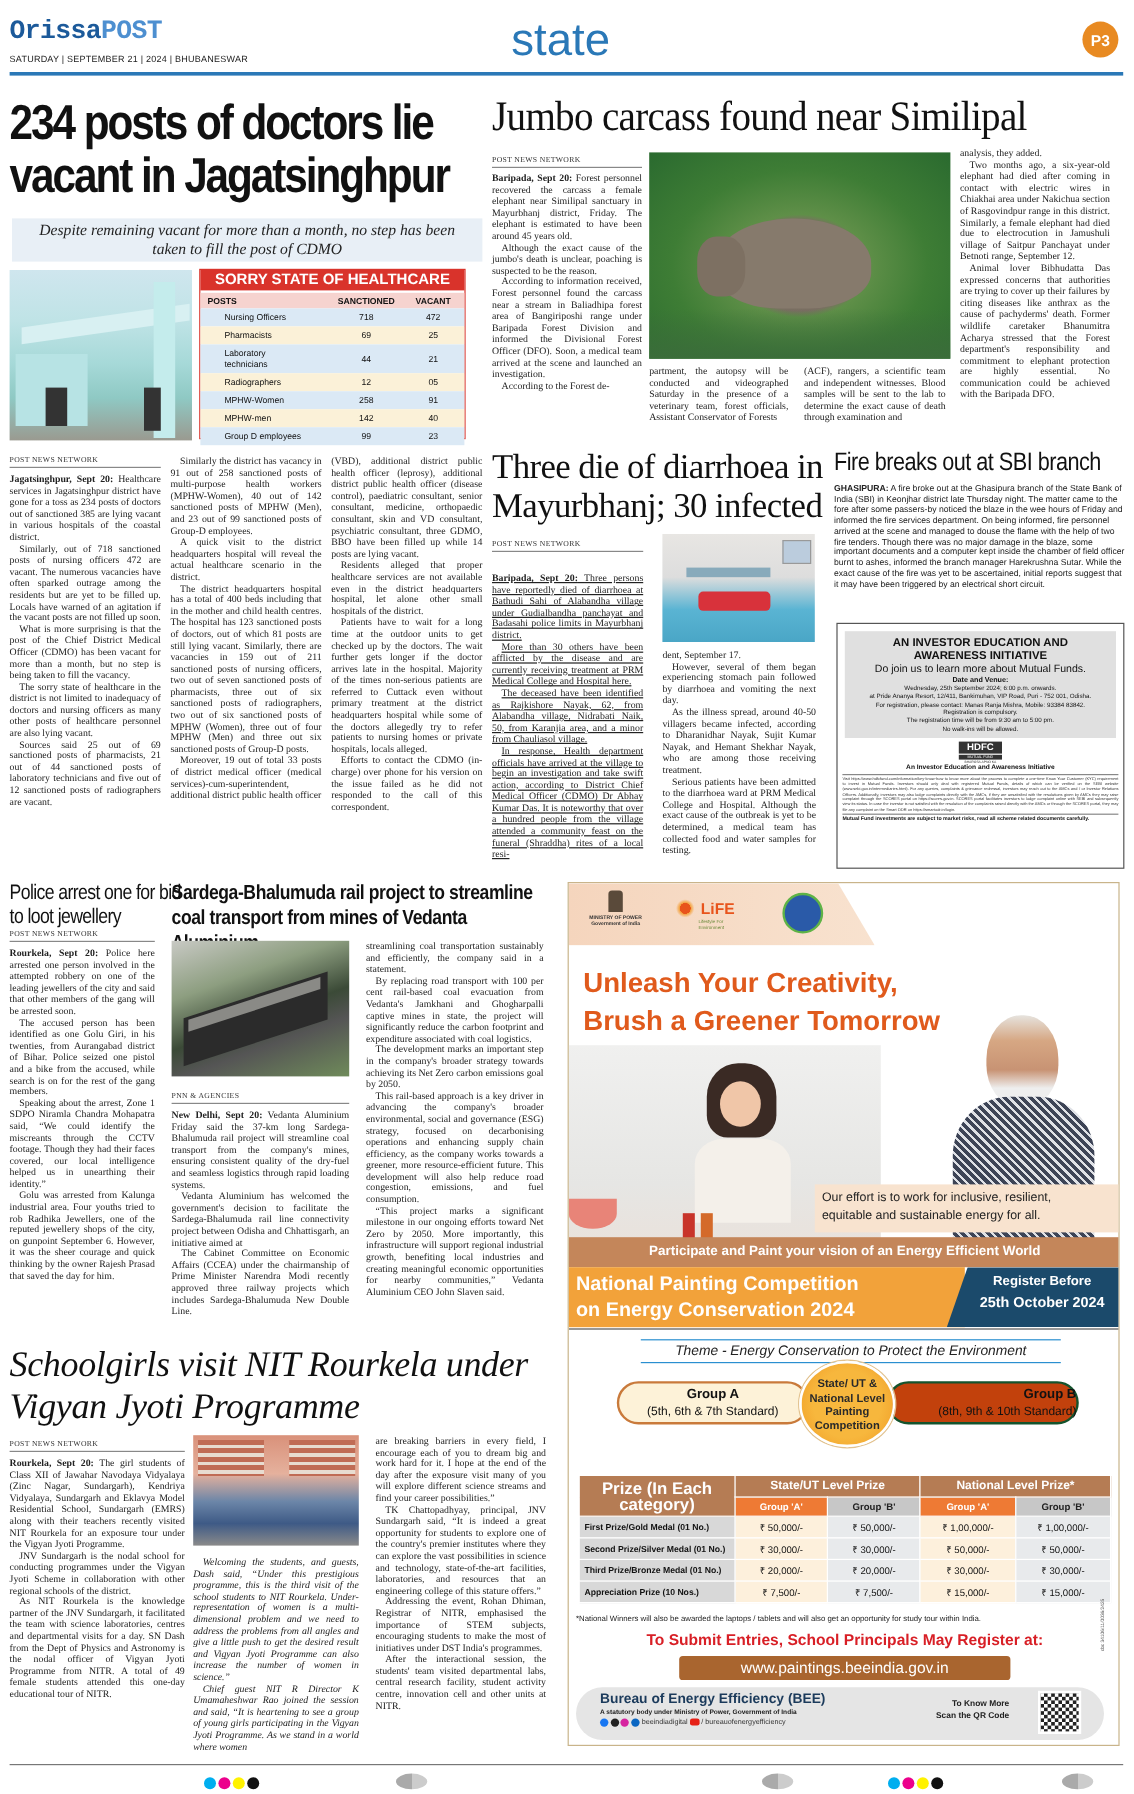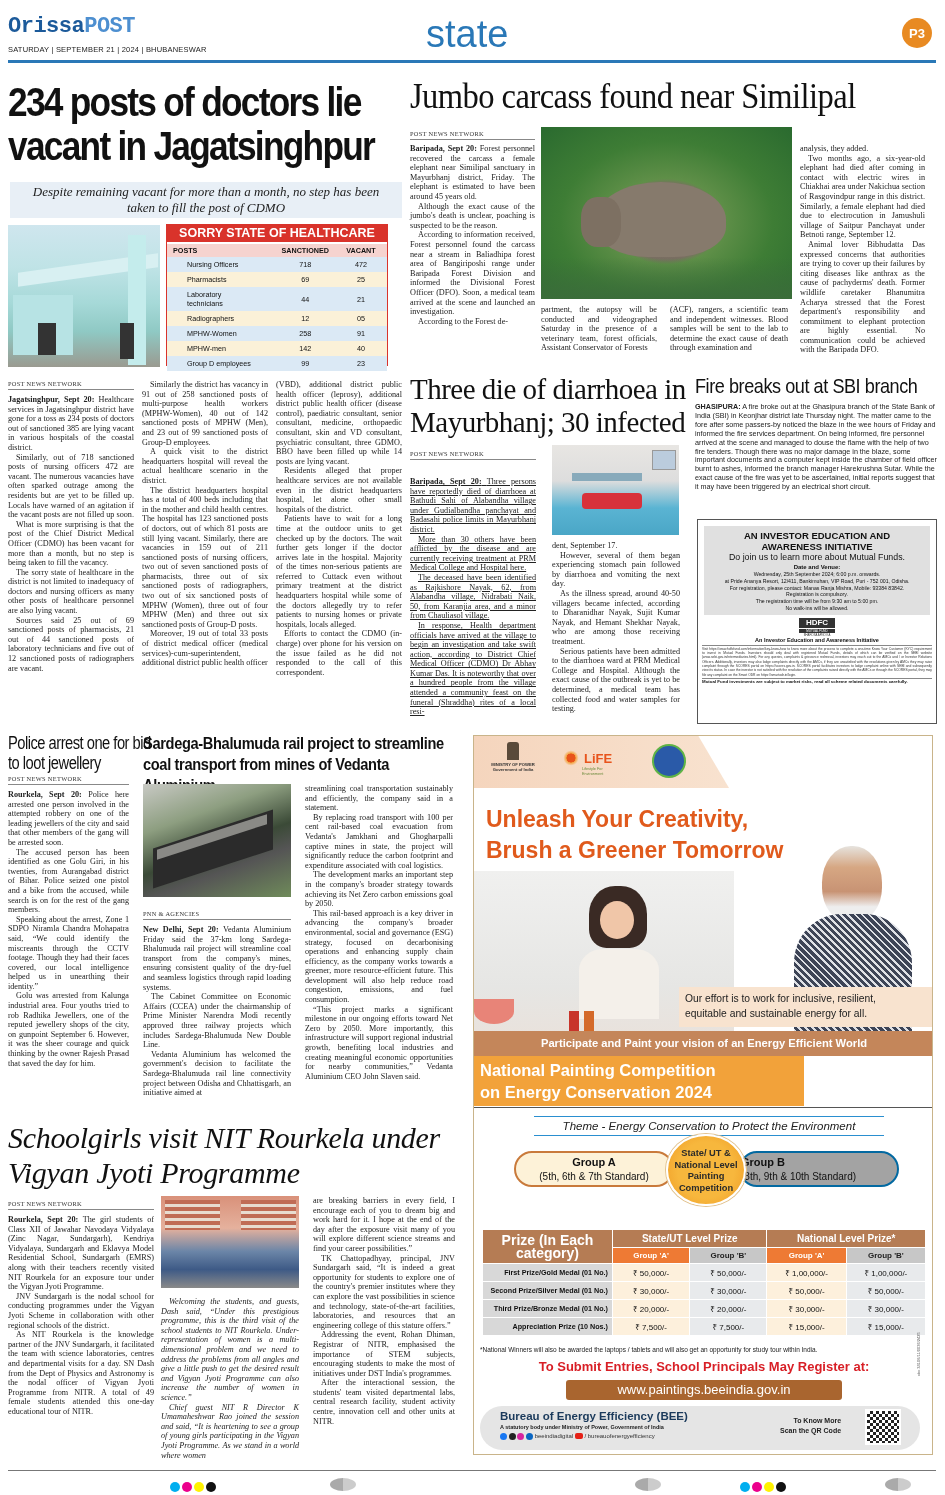--- a/index.html
+++ b/index.html
@@ -21,21 +21,21 @@
 
 .hc-table{border-collapse:collapse;width:100%;font-family:"Liberation Sans",sans-serif;font-size:7.2px}
 .hc-table th{font-weight:bold;text-align:left;padding:2px 6px;background:#f6d3cf}
 .hc-table td{padding:3px 20px}
 .hc-table tr:nth-child(odd) td{background:#dbe9f5}
 .hc-table tr:nth-child(even) td{background:#fbf1d8}
 .hc-table td.n, .hc-table th.n{text-align:center}
 
 .pz{border-collapse:collapse;width:100%;font-family:"Liberation Sans",sans-serif;font-size:8px}
 .pz td,.pz th{padding:3px 4px;text-align:center;border:1px solid #fff}
-.pz td.lbl{text-align:right;font-weight:bold;font-size:7.2px;background:#d8d8d8}
+.pz td.lbl{text-align:left;font-weight:bold;font-size:7.2px;background:#d8d8d8}
 .pz td.a{background:#fdf0dc}
 .pz td.b{background:#e8eaec}
 .reg-dots span{display:inline-block;width:10px;height:10px;border-radius:50%;margin-right:2px}
 .oval{display:inline-block;width:26px;height:13px;border-radius:50%;background:linear-gradient(90deg,#aaa 50%,#ccc 50%)}
 </style>
 </head>
 <body>
 
 <div class="abs" style="left:8px;top:12px;width:930px;height:52px;">
   <div class="abs logo-o" style="left:0;top:2px;">
@@ -145,21 +145,21 @@
   <div class="abs" style="left:55px;top:55px;width:130px;height:75px;border-radius:50% 50% 40% 40%;background:#867a6c;"></div>
   <div class="abs" style="left:40px;top:70px;width:40px;height:50px;border-radius:40%;background:#7d7062;"></div>
   <div class="abs" style="left:0;top:130px;width:251px;height:42px;background:linear-gradient(180deg,rgba(60,110,50,.0),#3b6d3a);"></div>
 </div>
 <div class="abs body-text" style="left:541px;top:305px;width:116px;">
   <p class="first">partment, the autopsy will be conducted and videographed Saturday in the presence of a veterinary team, forest officials, Assistant Conservator of Forests</p>
 </div>
 <div class="abs body-text" style="left:670px;top:305px;width:118px;">
   <p class="first">(ACF), rangers, a scientific team and independent witnesses. Blood samples will be sent to the lab to determine the exact cause of death through examination and</p>
 </div>
-<div class="abs body-text" style="left:800px;top:144px;width:125px;">
+<div class="abs body-text" style="left:800px;top:123px;width:125px;">
   <p class="first">analysis, they added.</p>
   <p>Two months ago, a six-year-old elephant had died after coming in contact with electric wires in Chiakhai area under Nakichua section of Rasgovindpur range in this district. Similarly, a female elephant had died due to electrocution in Jamushuli village of Saitpur Panchayat under Betnoti range, September 12.</p>
   <p>Animal lover Bibhudatta Das expressed concerns that authorities are trying to cover up their failures by citing diseases like anthrax as the cause of pachyderms' death. Former wildlife caretaker Bhanumitra Acharya stressed that the Forest department's responsibility and commitment to elephant protection are highly essential. No communication could be achieved with the Baripada DFO.</p>
 </div>
 
 <div class="abs serif" style="left:410px;top:373px;width:290px;font-size:29px;line-height:33px;letter-spacing:-.5px;">Three die of diarrhoea in Mayurbhanj; 30 infected</div>
 <div class="abs" style="left:410px;top:450px;width:126px;">
   <div class="byline">POST NEWS NETWORK</div>
   <div class="body-text" style="margin-top:17px;text-decoration:underline;">
     <p class="first"><b class="dateline">Baripada, Sept 20:</b> <span>Three persons have reportedly died of diarrhoea at Bathudi Sahi of Alabandha village under Gudialbandha panchayat and Badasahi police limits in Mayurbhanj district.</span></p>
@@ -221,22 +221,22 @@
 
 <div class="abs" style="left:143px;top:733px;width:360px;font-family:'Liberation Sans',sans-serif;font-weight:bold;font-size:17px;line-height:21px;letter-spacing:-.4px;transform:scaleX(.86);transform-origin:left top;">Sardega-Bhalumuda rail project to streamline coal transport from mines of Vedanta Aluminium</div>
 <div class="photo" style="left:143px;top:784px;width:148px;height:113px;background:linear-gradient(160deg,#c8c9c4 0%,#8d9e80 30%,#3b4a37 55%,#555 70%,#6f8b5a 100%);">
   <div class="abs" style="left:10px;top:45px;width:120px;height:40px;background:#2b2b2b;transform:skewY(-18deg);"></div>
   <div class="abs" style="left:14px;top:48px;width:110px;height:10px;background:#8a8a86;transform:skewY(-18deg);"></div>
 </div>
 <div class="abs" style="left:143px;top:910px;width:148px;">
   <div class="byline">PNN &amp; AGENCIES</div>
   <div class="body-text" style="margin-top:5px;">
     <p class="first"><b class="dateline">New Delhi, Sept 20:</b> <span>Vedanta Aluminium Friday said the 37-km long Sardega-Bhalumuda rail project will streamline coal transport from the company's mines, ensuring consistent quality of the dry-fuel and seamless logistics through rapid loading systems.</span></p>
+    <p>Vedanta Aluminium has welcomed the government's decision to facilitate the Sardega-Bhalumuda rail line connectivity project between Odisha and Chhattisgarh, an initiative aimed at</p>
     <p>The Cabinet Committee on Economic Affairs (CCEA) under the chairmanship of Prime Minister Narendra Modi recently approved three railway projects which includes Sardega-Bhalumuda New Double Line.</p>
-    <p>Vedanta Aluminium has welcomed the government's decision to facilitate the Sardega-Bhalumuda rail line connectivity project between Odisha and Chhattisgarh, an initiative aimed at</p>
   </div>
 </div>
 <div class="abs body-text" style="left:305px;top:784px;width:148px;">
   <p class="first">streamlining coal transportation sustainably and efficiently, the company said in a statement.</p>
   <p>By replacing road transport with 100 per cent rail-based coal evacuation from Vedanta's Jamkhani and Ghogharpalli captive mines in state, the project will significantly reduce the carbon footprint and expenditure associated with coal logistics.</p>
   <p>The development marks an important step in the company's broader strategy towards achieving its Net Zero carbon emissions goal by 2050.</p>
   <p>This rail-based approach is a key driver in advancing the company's broader environmental, social and governance (ESG) strategy, focused on decarbonising operations and enhancing supply chain efficiency, as the company works towards a greener, more resource-efficient future. This development will also help reduce road congestion, emissions, and fuel consumption.</p>
   <p>“This project marks a significant milestone in our ongoing efforts toward Net Zero by 2050. More importantly, this infrastructure will support regional industrial growth, benefiting local industries and creating meaningful economic opportunities for nearby communities,” Vedanta Aluminium CEO John Slaven said.</p>
 </div>
 
@@ -301,29 +301,33 @@
     <div>Our effort is to work for inclusive, resilient,</div>
     <div>equitable and sustainable energy for all.</div>
   </div>
 
   <div class="abs sans" style="left:0;top:295px;width:460px;height:25px;background:#c4865a;color:#fff;font-weight:bold;font-size:11.2px;line-height:25px;text-align:center;">Participate and Paint your vision of an Energy Efficient World</div>
 
   <div class="abs sans" style="left:0;top:320px;width:330px;height:50px;background:#f2a23a;color:#fff;font-weight:bold;font-size:16.5px;line-height:22px;padding:3px 6px;">
     <div>National Painting Competition</div>
     <div>on Energy Conservation 2024</div>
   </div>
+  <div class="abs sans" style="left:315px;top:320px;width:145px;height:50px;background:#1b4a6b;color:#fff;clip-path:polygon(12% 0,100% 0,100% 100%,0 100%);text-align:center;padding-top:4px;padding-left:14px;">
+    <div style="font-weight:bold;font-size:11px;line-height:16px;">Register Before</div>
+    <div style="font-weight:bold;font-size:12px;line-height:18px;">25th October 2024</div>
+  </div>
 
   <div class="abs" style="left:0;top:371px;width:460px;height:1px;background:#555;"></div>
   <div class="abs sans" style="left:60px;top:380px;width:350px;border-top:1px solid #2a8fd0;border-bottom:1px solid #2a8fd0;font-style:italic;font-size:11.5px;line-height:18px;text-align:center;color:#222;">Theme - Energy Conservation to Protect the Environment</div>
 
   <div class="abs sans" style="left:40px;top:415px;width:160px;height:36px;border:2px solid #c97a3b;border-radius:18px;background:#fdf2d8;text-align:center;padding-top:2px;">
     <div style="font-weight:bold;font-size:11px;line-height:15px;">Group A</div>
     <div style="font-size:10px;line-height:14px;">(5th, 6th &amp; 7th Standard)</div>
   </div>
-  <div class="abs sans" style="left:265px;top:415px;width:160px;height:36px;border:2px solid #0369a1;border-radius:18px;background:#a3a3a3;text-align:left;padding-top:2px;">
+  <div class="abs sans" style="left:265px;top:415px;width:160px;height:36px;border:2px solid #14532d;border-radius:18px;background:#c2410c;text-align:right;padding-top:2px;">
     <div style="font-weight:bold;font-size:11px;line-height:15px;">Group B</div>
     <div style="font-size:10px;line-height:14px;">(8th, 9th &amp; 10th Standard)</div>
   </div>
   <div class="abs sans" style="left:192px;top:398px;width:80px;height:72px;border-radius:50%;background:radial-gradient(circle,#f7b73d 55%,#ef9a24 100%);border:2px solid #fff;box-shadow:0 0 0 1px #e2c28e;font-weight:bold;font-size:9.3px;line-height:11.5px;text-align:center;padding:12px 6px 0;color:#2a2a2a;">State/ UT &amp; National Level Painting Competition</div>
 
   <div class="abs" style="left:8px;top:493px;width:444px;">
     <table class="pz">
       <tbody>
           <tr>
         <th rowspan="2" style="background:#b57c54;color:#fff;font-size:14px;width:130px;line-height:13px;">Prize (In Each category)</th>

